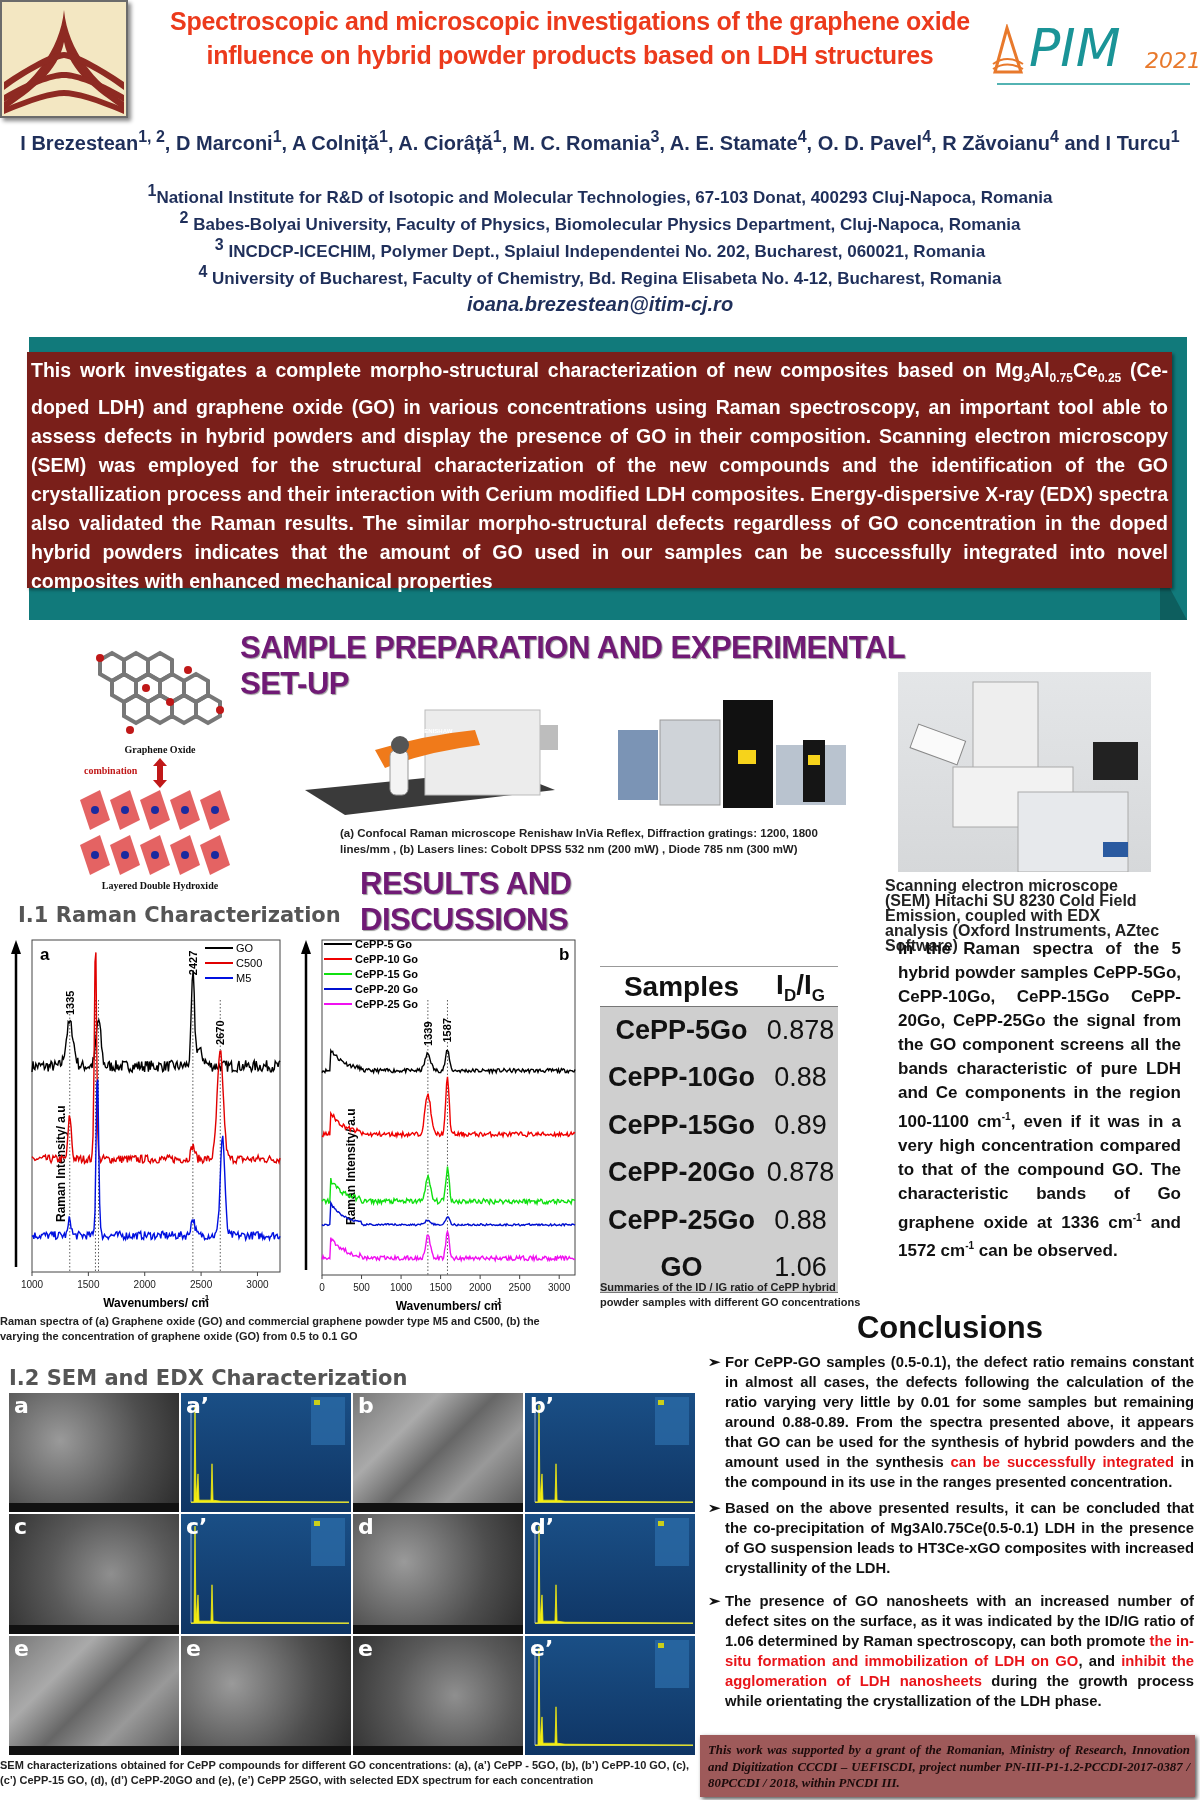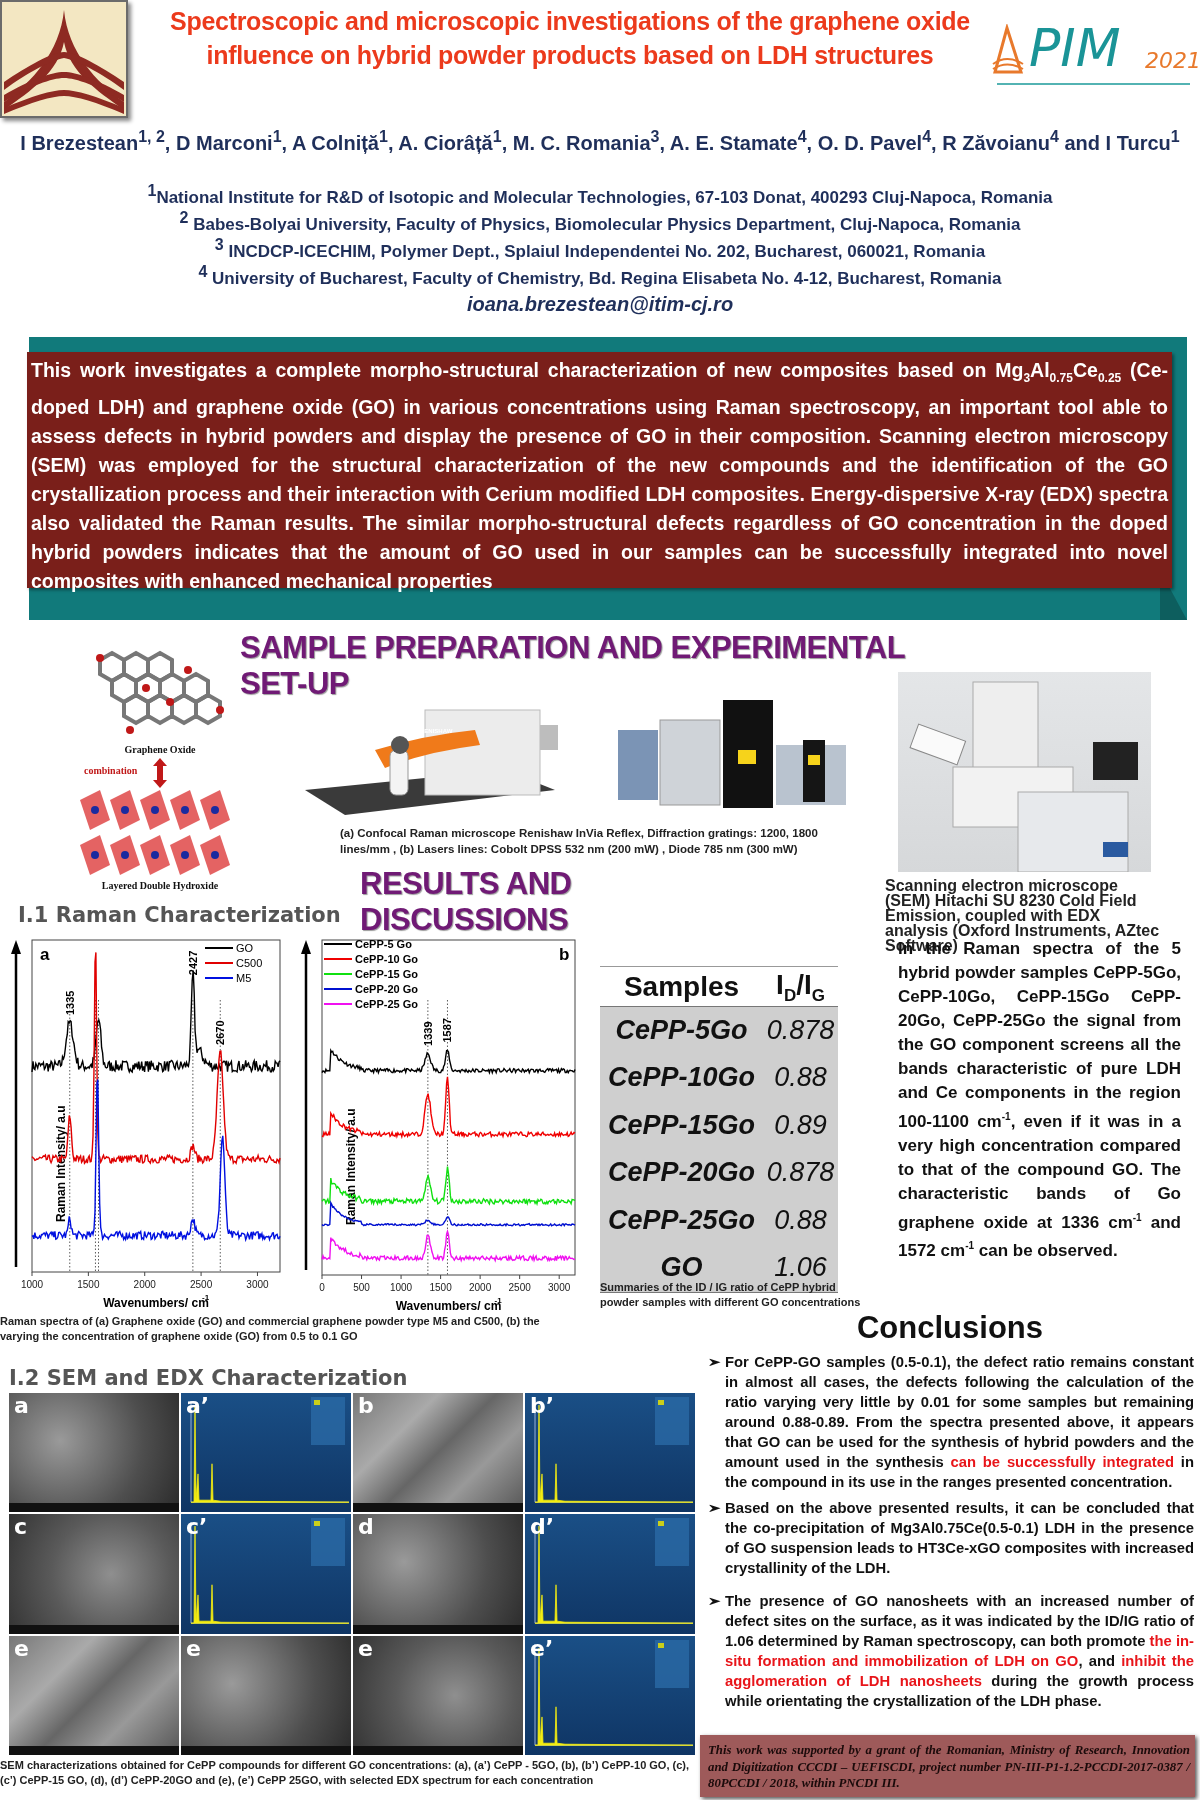--- a/index.html
+++ b/index.html
@@ -20,21 +20,21 @@
   #abstract{left:31px;top:356px;width:1137px;color:#fff;font-weight:bold;font-size:19.5px;line-height:29px;text-align:justify;}
   #abstract sub{font-size:12px;}
   
   .h-big{font-weight:bold;font-size:31px;color:#701a75;text-align:left;letter-spacing:-0.5px;text-shadow:1px 1px 1px #999;}
   .h-sec{font-weight:bold;font-size:21px;color:#555;font-family:"DejaVu Sans",sans-serif;}
   .cap{font-size:11.5px;font-weight:bold;color:#222;line-height:16px;}
   
   #tbl{left:600px;top:966px;width:238px;}
   #tbl table{border-collapse:collapse;width:100%;}
   #tbl th{font-size:28px;font-weight:bold;text-align:center;padding:2px 0 0;border-top:1px solid #999;border-bottom:1px solid #777;background:#fff;}
-  #tbl td{background:#cfcfcf;font-size:27px;text-align:center;height:47.5px;padding:0;font-style:italic;}
+  #tbl td{background:#cfcfcf;font-size:27px;text-align:center;height:47.5px;padding:0;}
   #tbl td.s{font-weight:bold;}
   #tbl tr:last-child td{border-bottom:1px solid #777;}
   #tbl sub{font-size:17px;}
   #raman-text{left:898px;top:937px;width:283px;font-weight:bold;font-size:17px;line-height:24px;text-align:justify;}
   #raman-text sup{font-size:10px;}
   
   #concl-title{left:700px;top:1310px;width:500px;text-align:center;font-weight:bold;font-size:31px;}
   .bul{position:absolute;left:708px;width:486px;font-weight:bold;font-size:14.8px;line-height:20px;text-align:justify;}
   .bul .arrow{position:absolute;left:0;top:0;}
   .bul .t{display:block;margin-left:17px;}

